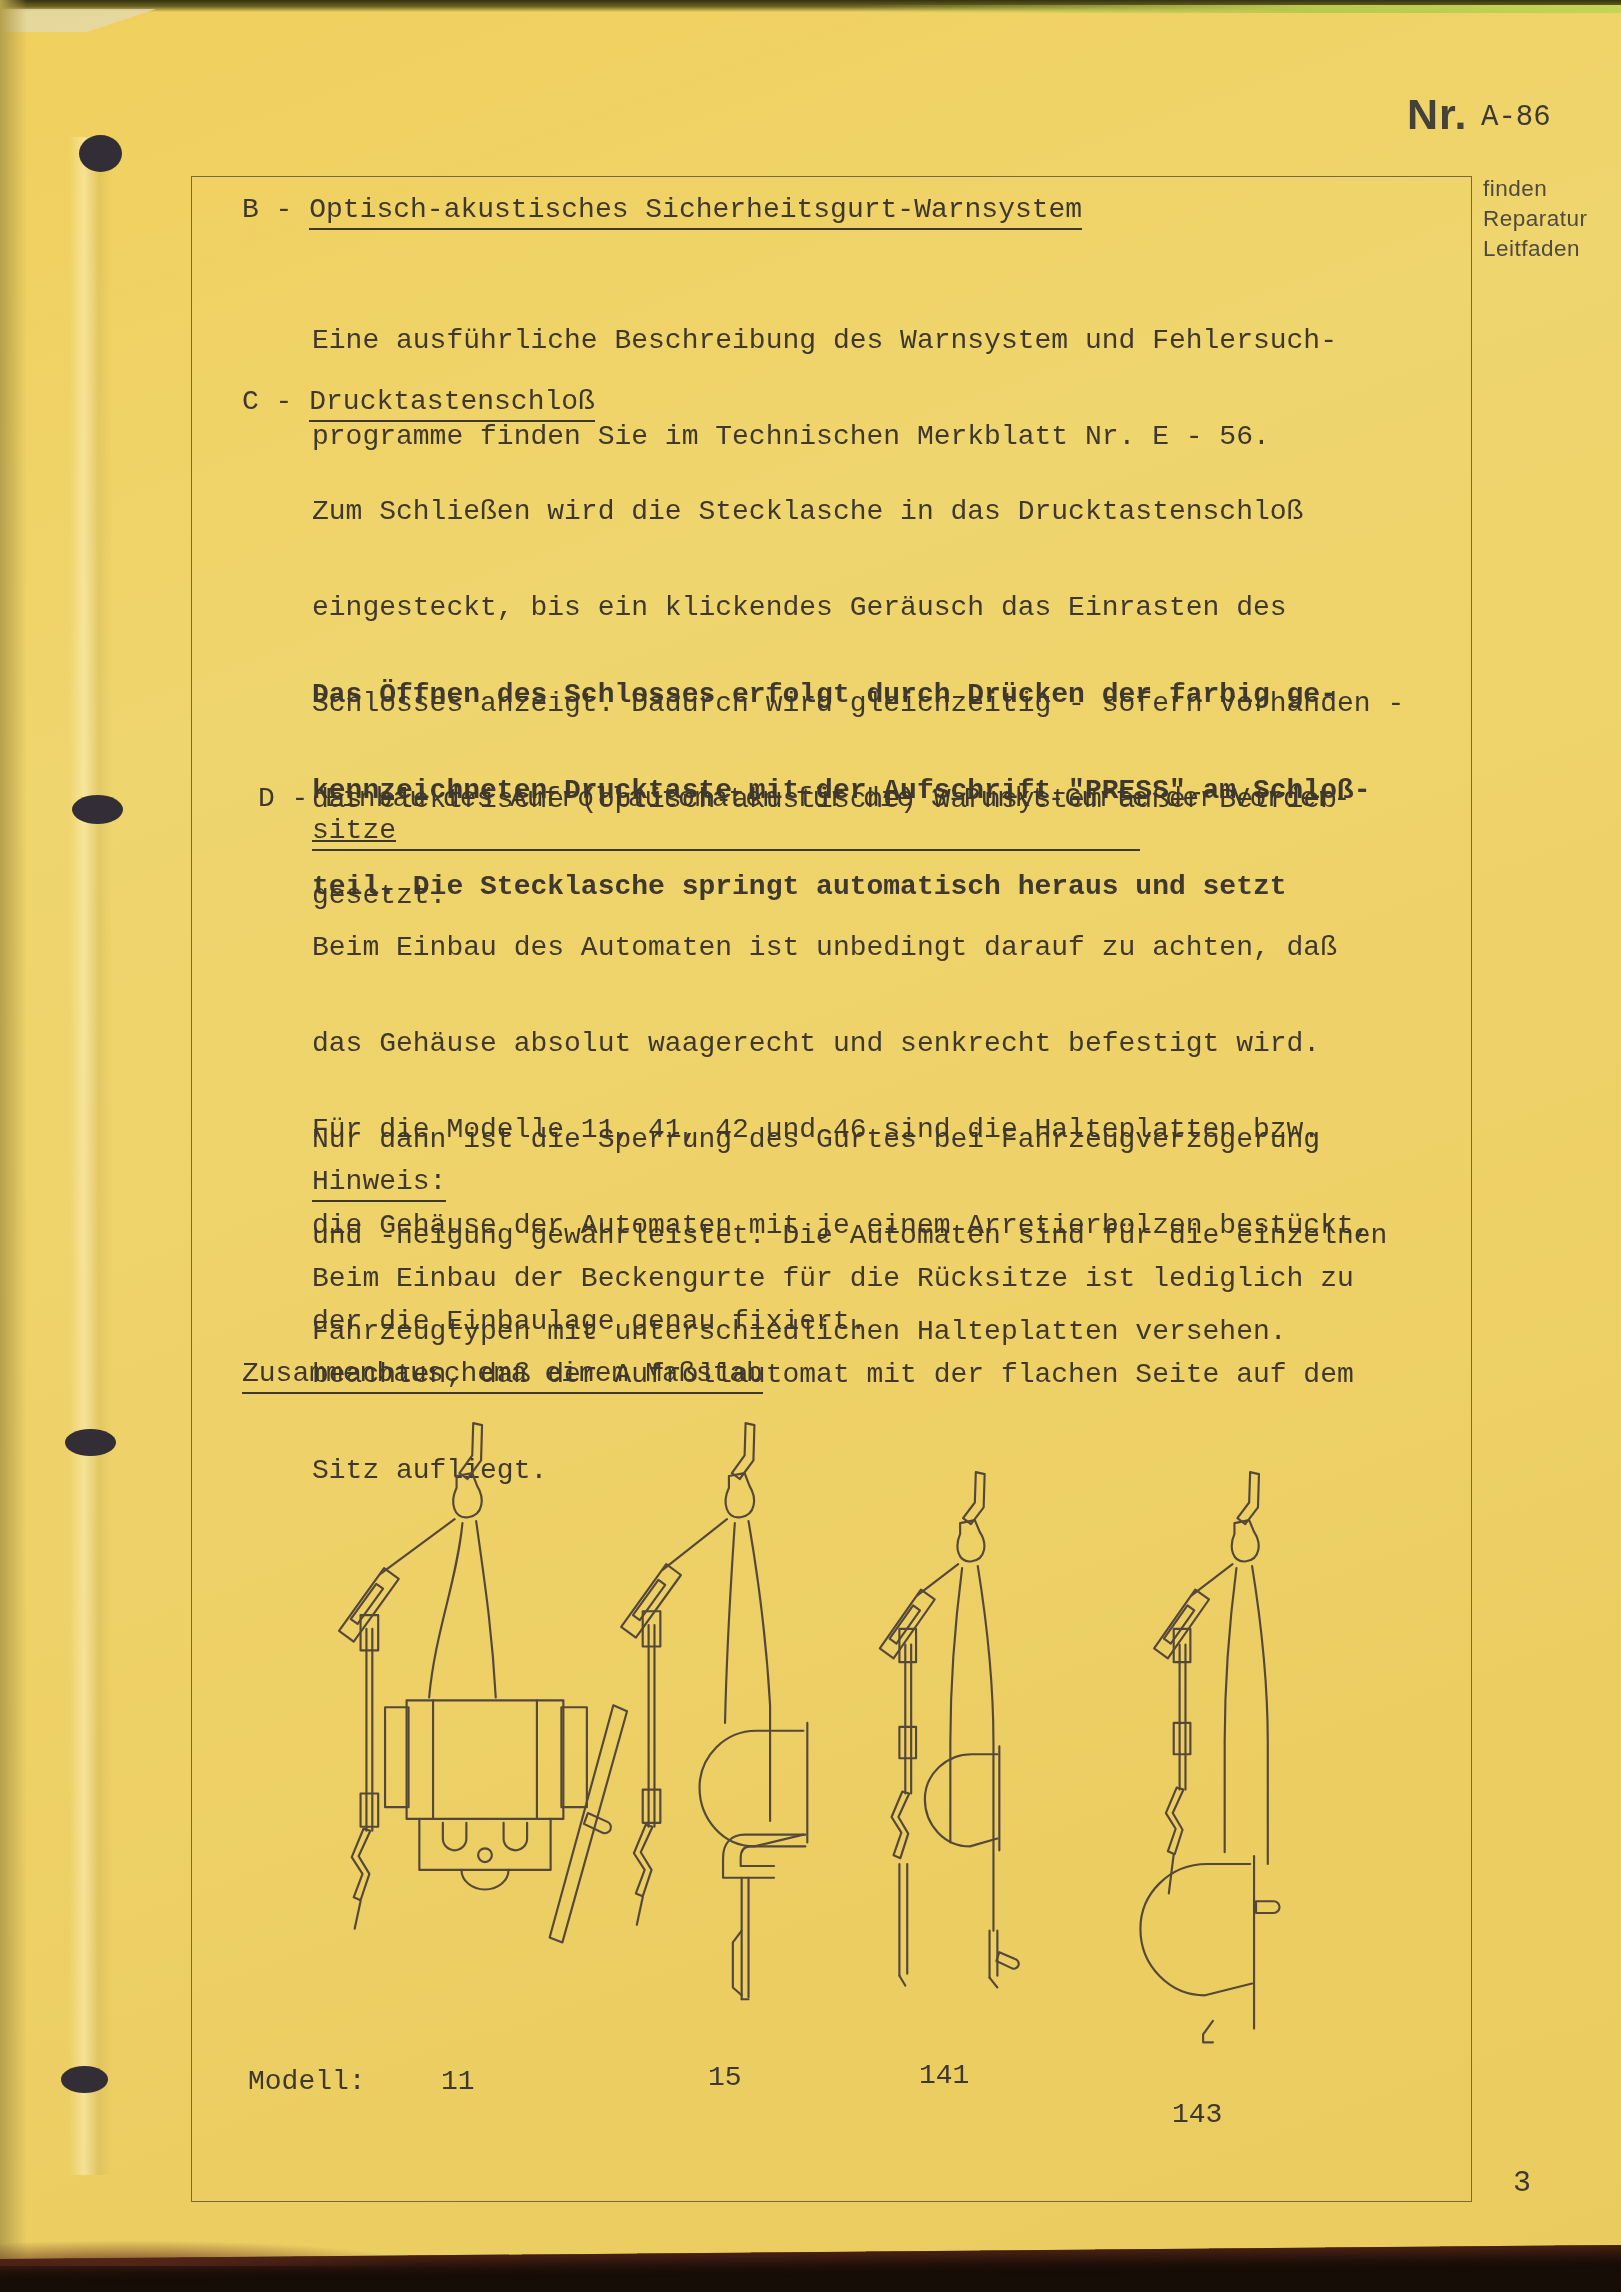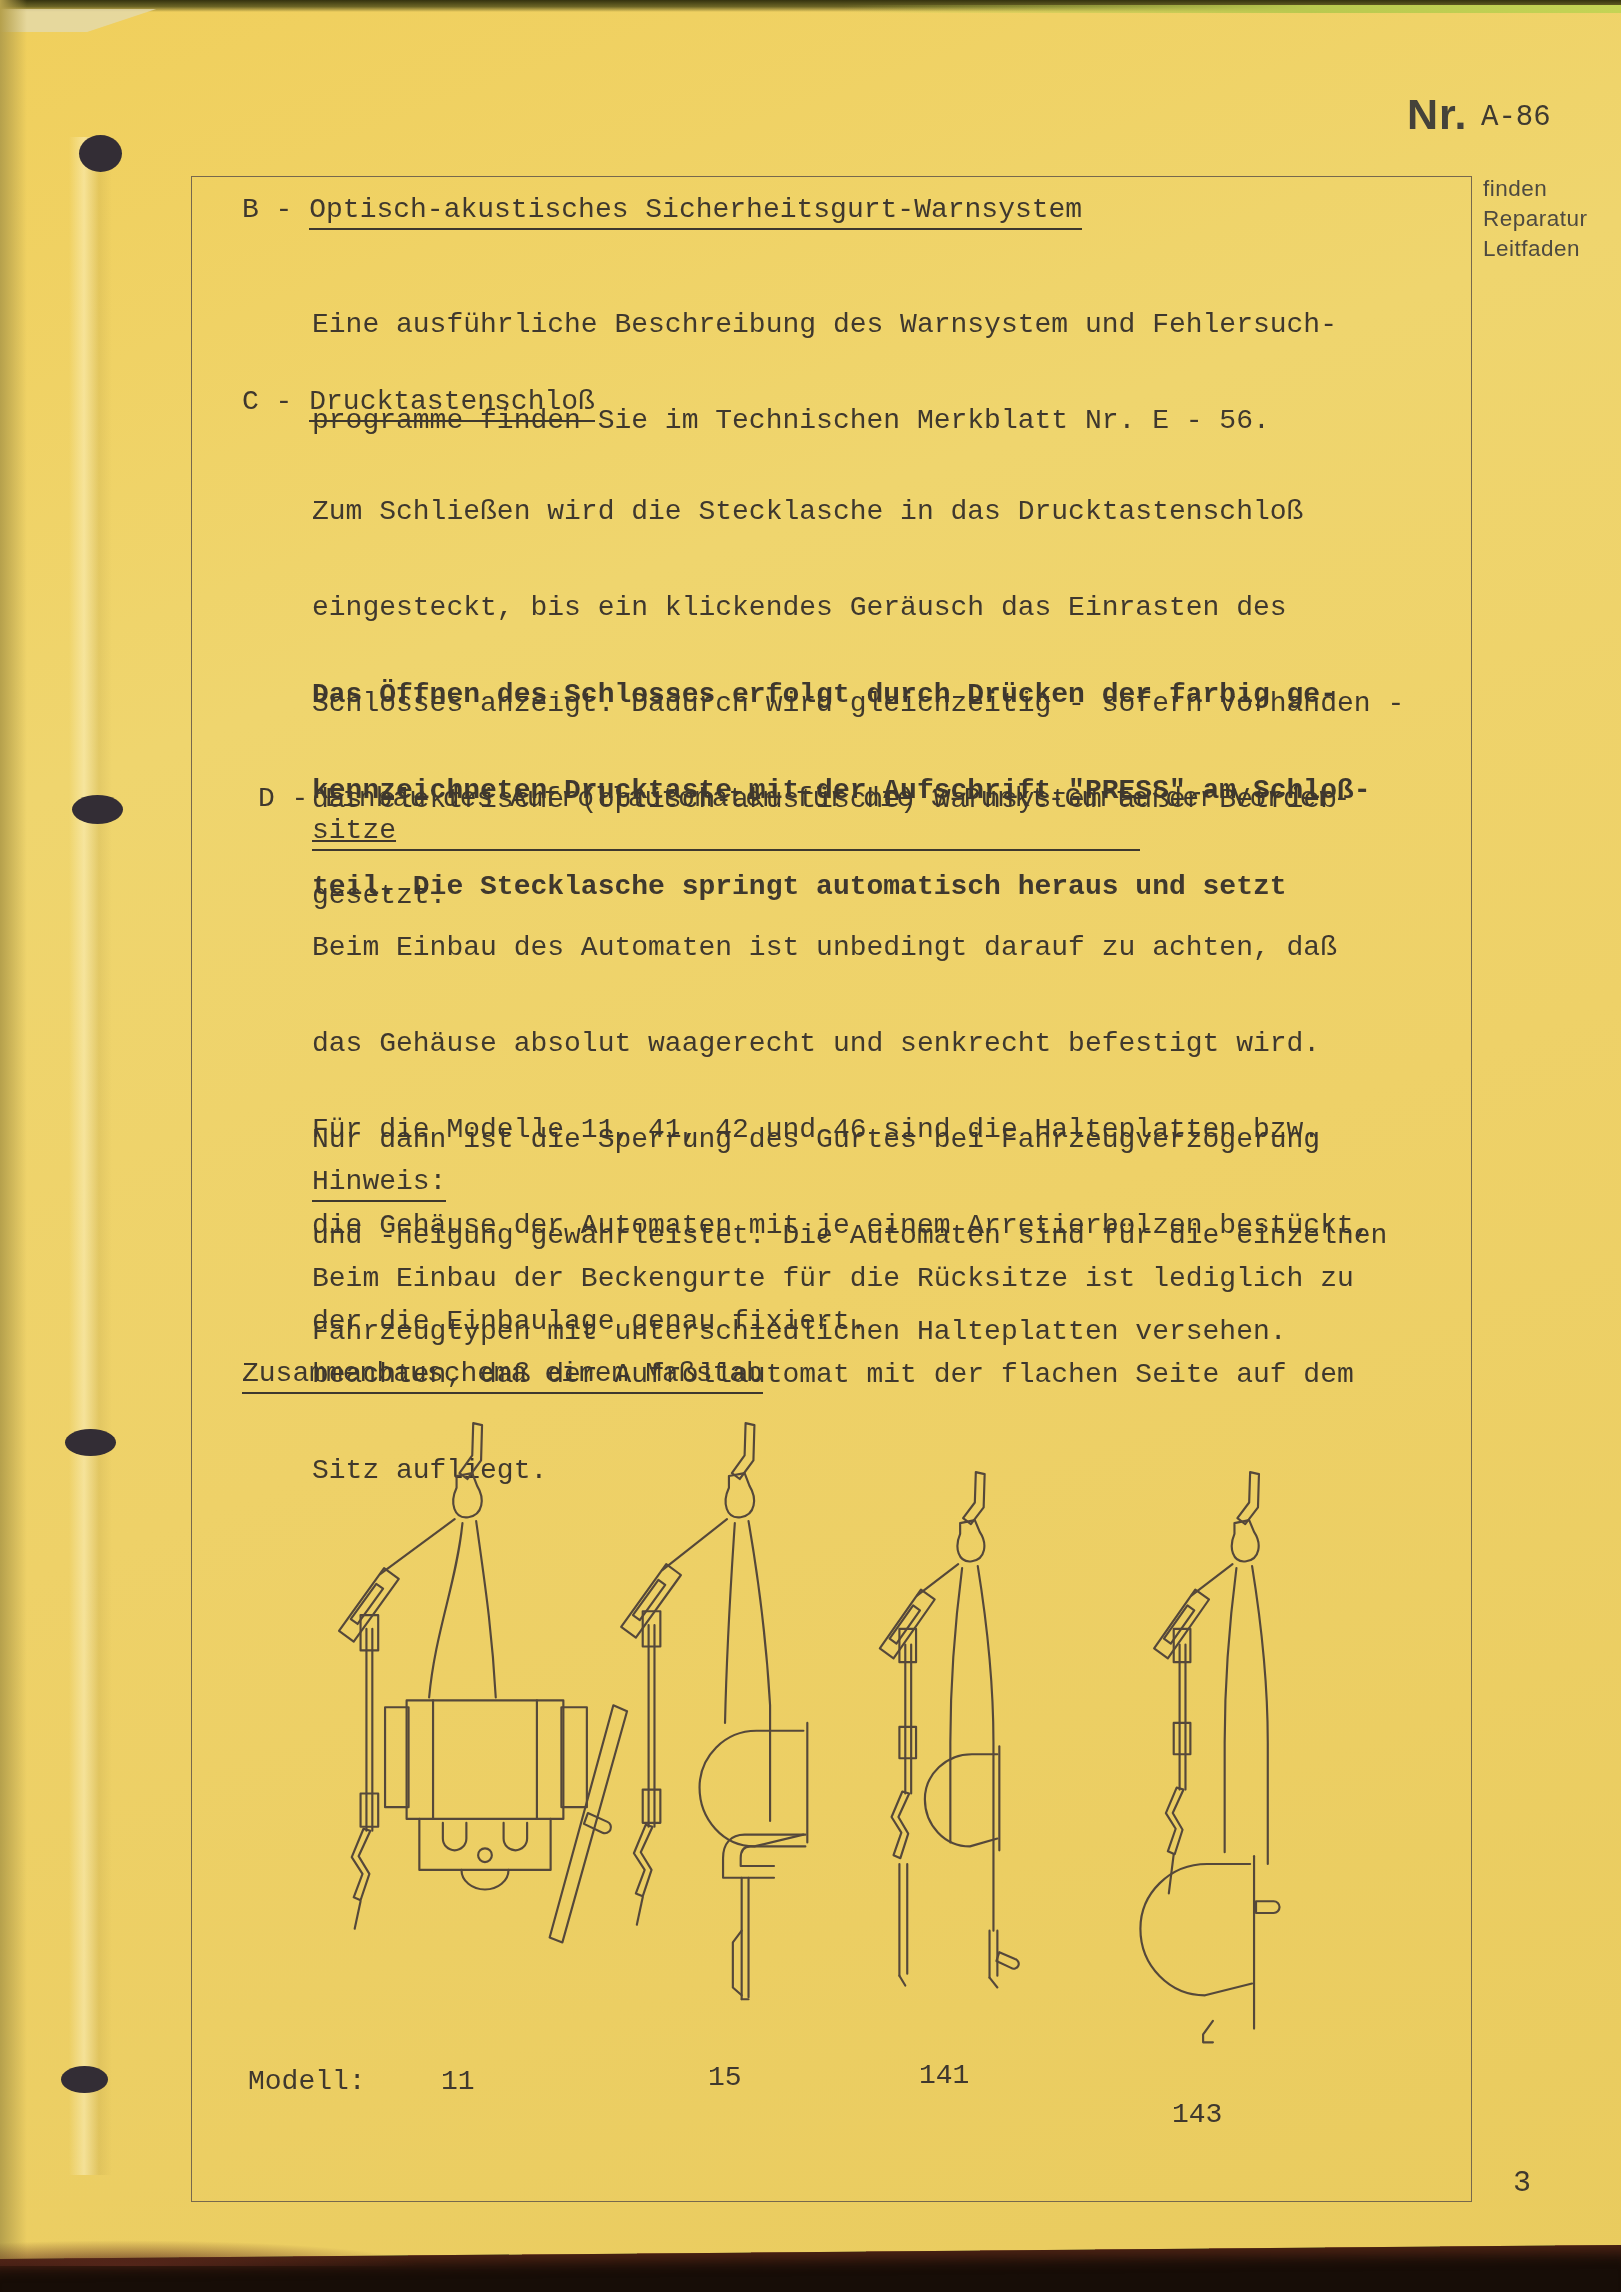--- a/index.html
+++ b/index.html
@@ -43,21 +43,21 @@
     color:#4e4a40;letter-spacing:0.5px;}
   
   .content-box{position:absolute;left:191px;top:176px;width:1279px;height:2024px;
     border:2px solid #77684d;border-width:1.5px;}
   
   .tw{position:absolute;font-size:28px;line-height:32px;white-space:pre;}
   .sec-head{left:242px;}
   .indent{left:312px;}
   .u{display:inline-block;border-bottom:2.9px solid #3e382e;padding-bottom:2px;}
   .uline-block{border-bottom:2.9px solid #3e382e;padding-bottom:2px;}
-  .b-head{top:194px;} .b-p{top:245px;}
+  .b-head{top:194px;} .b-p{top:261px;}
   .c-head{top:386px;} .c-p1{top:432px;} .c-p2{top:615px;font-weight:bold;}
   .d-head1{top:783px;margin-left:16px;} .d-head2{top:815px;width:828px;text-decoration:underline;}
   .d-p1{top:868px;} .d-p2{top:1050px;}
   .hin-head{top:1166px;} .hin-p{top:1199px;}
   .schema-head{top:1358px;}
   .diagram{position:absolute;left:225px;top:1382px;}
   .model-label{position:absolute;font-size:28px;}
   .lbl-modell{left:248px;top:2066px;}
   .lbl-11{left:441px;top:2066px;}
   .lbl-15{left:708px;top:2062px;}

